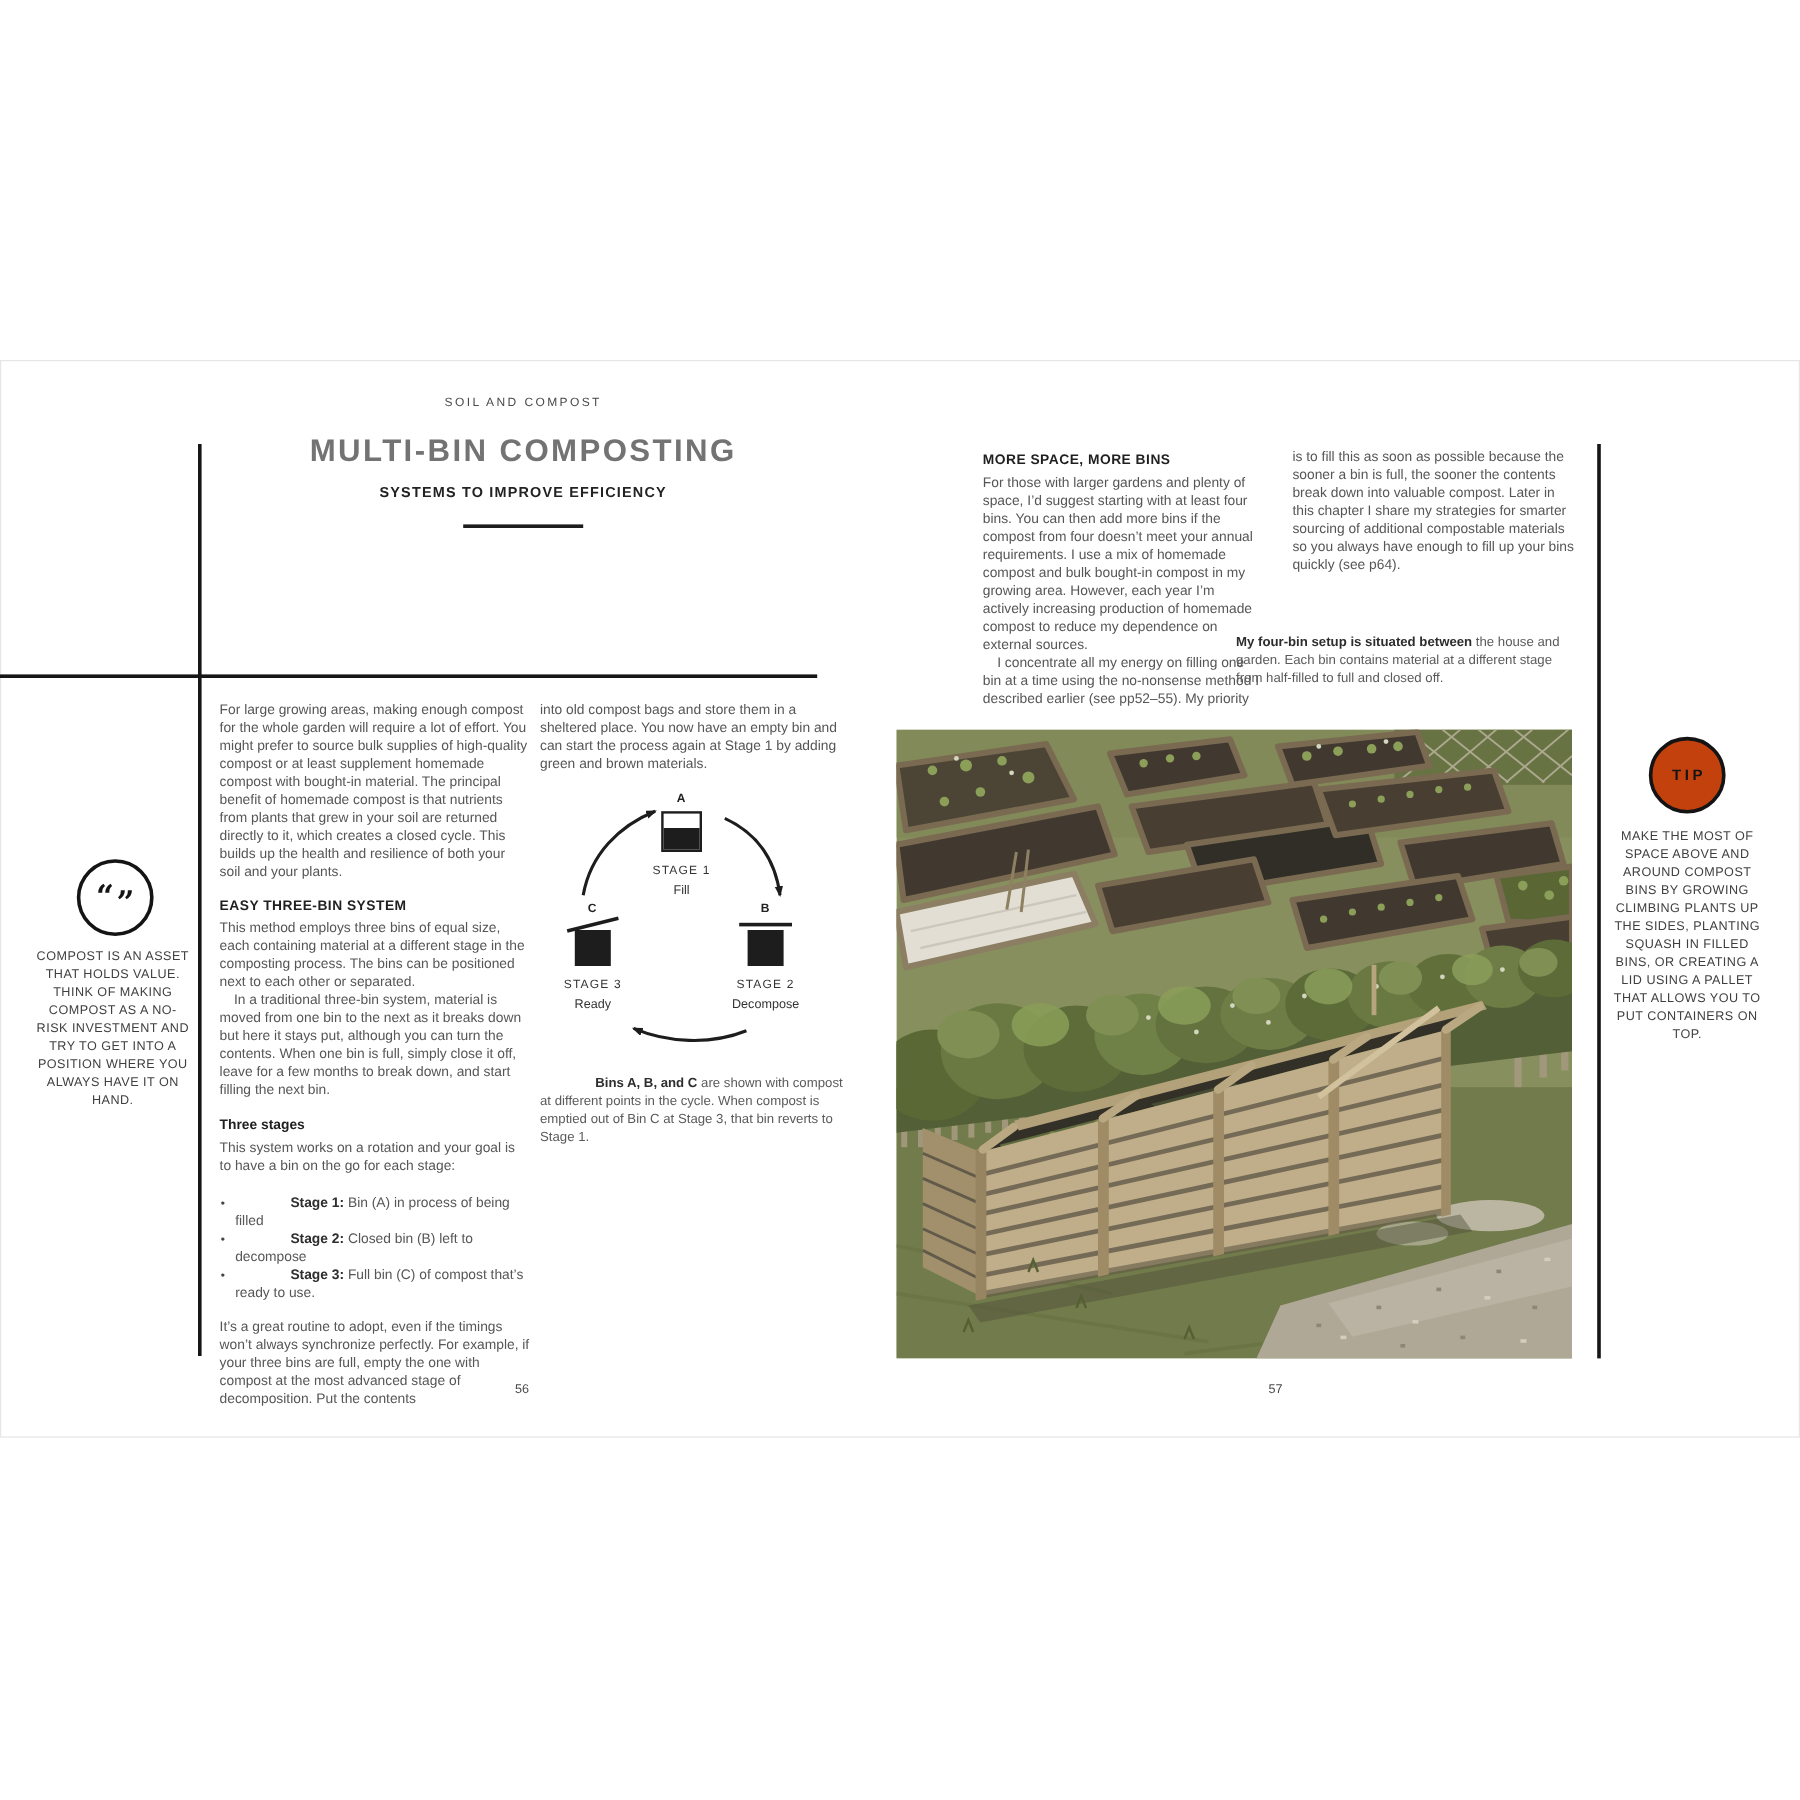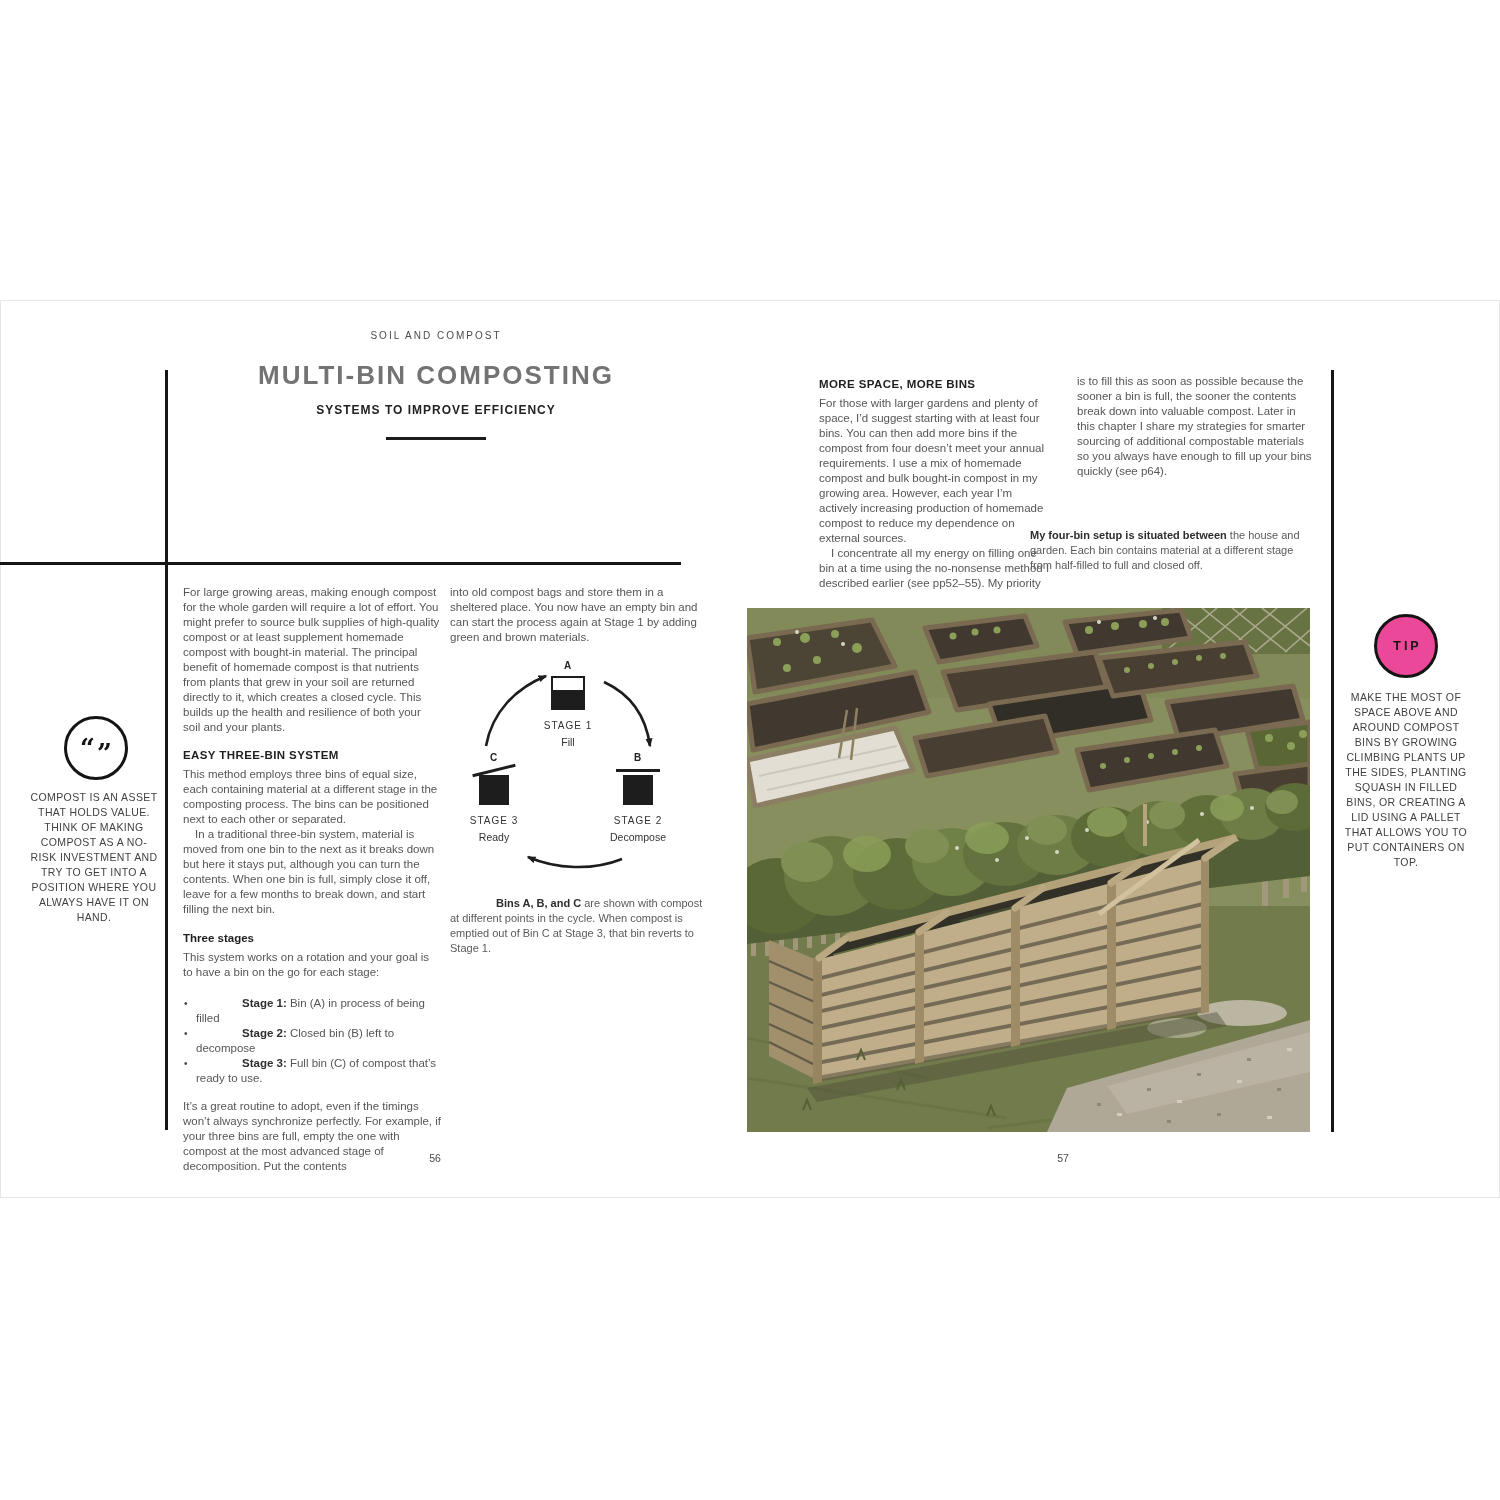--- a/index.html
+++ b/index.html
@@ -31,21 +31,21 @@
   ul.stages li{position:relative;padding-left:13px;margin:0;}
   ul.stages li:before{content:"•";position:absolute;left:1px;top:0;font-size:10px;color:#444;}
   
   .q-circle{position:absolute;left:64px;top:716px;width:58px;height:58px;border:3px solid #141414;
             border-radius:50%;display:flex;align-items:center;justify-content:center;background:#fff;}
   .q-circle span{font-family:"DejaVu Serif","Liberation Serif",serif;font-weight:700;font-size:26px;color:#141414;line-height:1;}
   .q-circle .q2{transform:translateY(5px);margin-left:2px;}
   .side-text{position:absolute;text-align:center;font-size:10.5px;line-height:15px;
              letter-spacing:0.4px;color:#3f3f3f;}
   .tip-circle{position:absolute;left:1374px;top:614px;width:58px;height:58px;border:3px solid #141414;
-              border-radius:50%;background:#ec4899;display:flex;align-items:center;justify-content:center;}
+              border-radius:50%;background:#c2410c;display:flex;align-items:center;justify-content:center;}
   .tip-circle span{font-size:12.5px;font-weight:700;letter-spacing:3px;color:#141414;text-indent:3px;}
   
   .diagram{position:relative;height:218px;margin-top:8px;}
   .dg-group{position:absolute;text-align:center;}
   .dg-letter{font-size:10px;letter-spacing:1px;color:#222;font-weight:700;}
   .dg-bin{width:30px;height:30px;margin:3px auto 0 auto;background:#1d1d1d;}
   .dg-bin.half{border:2px solid #1d1d1d;background:linear-gradient(to bottom,#ffffff 0 12px,#1d1d1d 12px);}
   .dg-lid{width:44px;height:3px;background:#1d1d1d;margin:4px auto 1px auto;}
   .dg-lid.tilt{transform:rotate(-14deg);}
   .dg-stage{font-size:10px;letter-spacing:1px;color:#333;margin-top:8px;}

